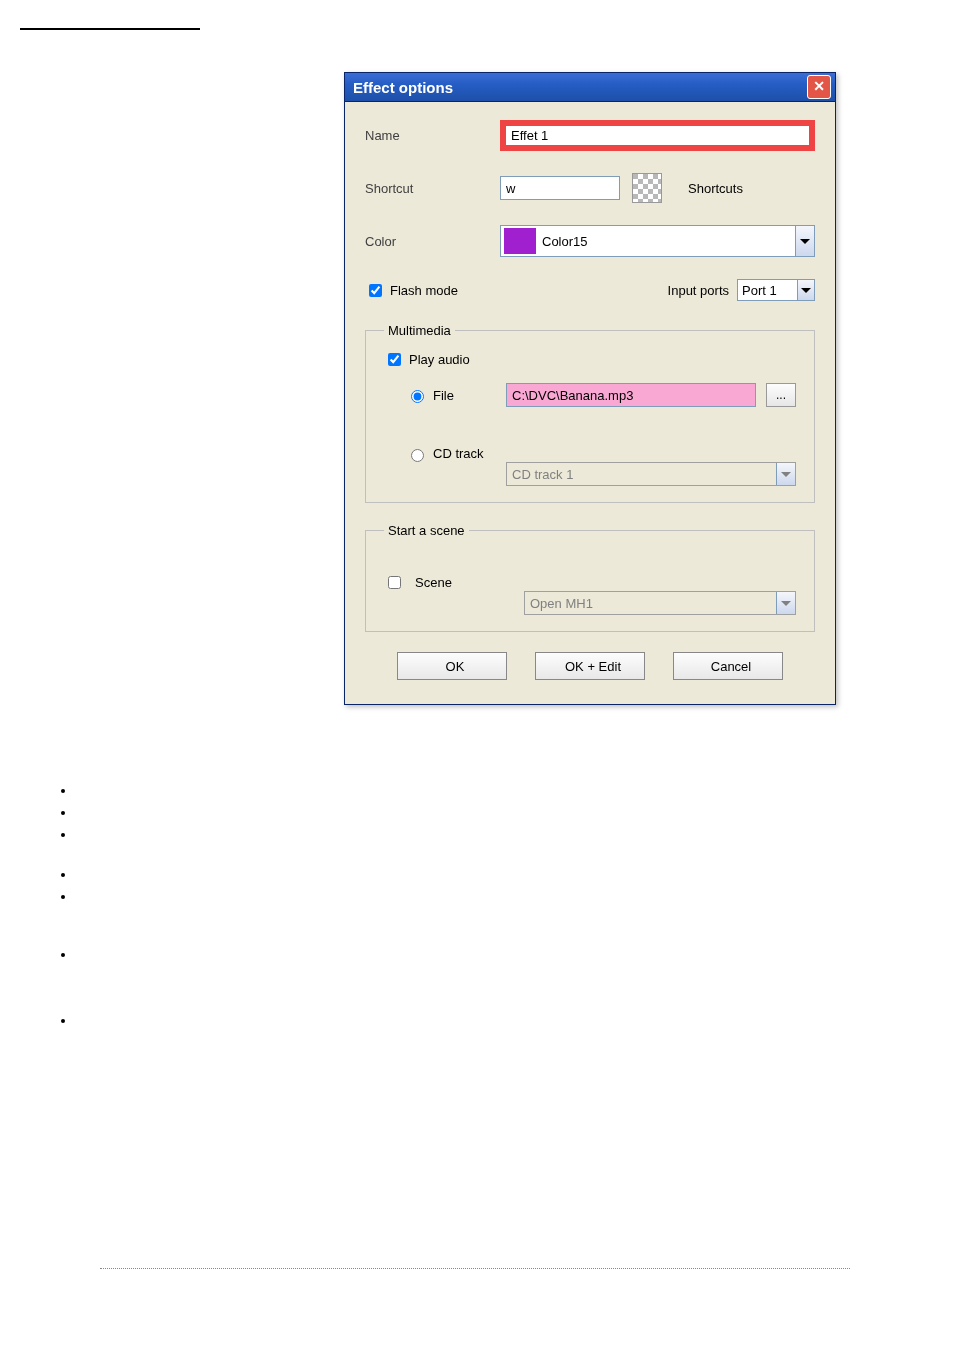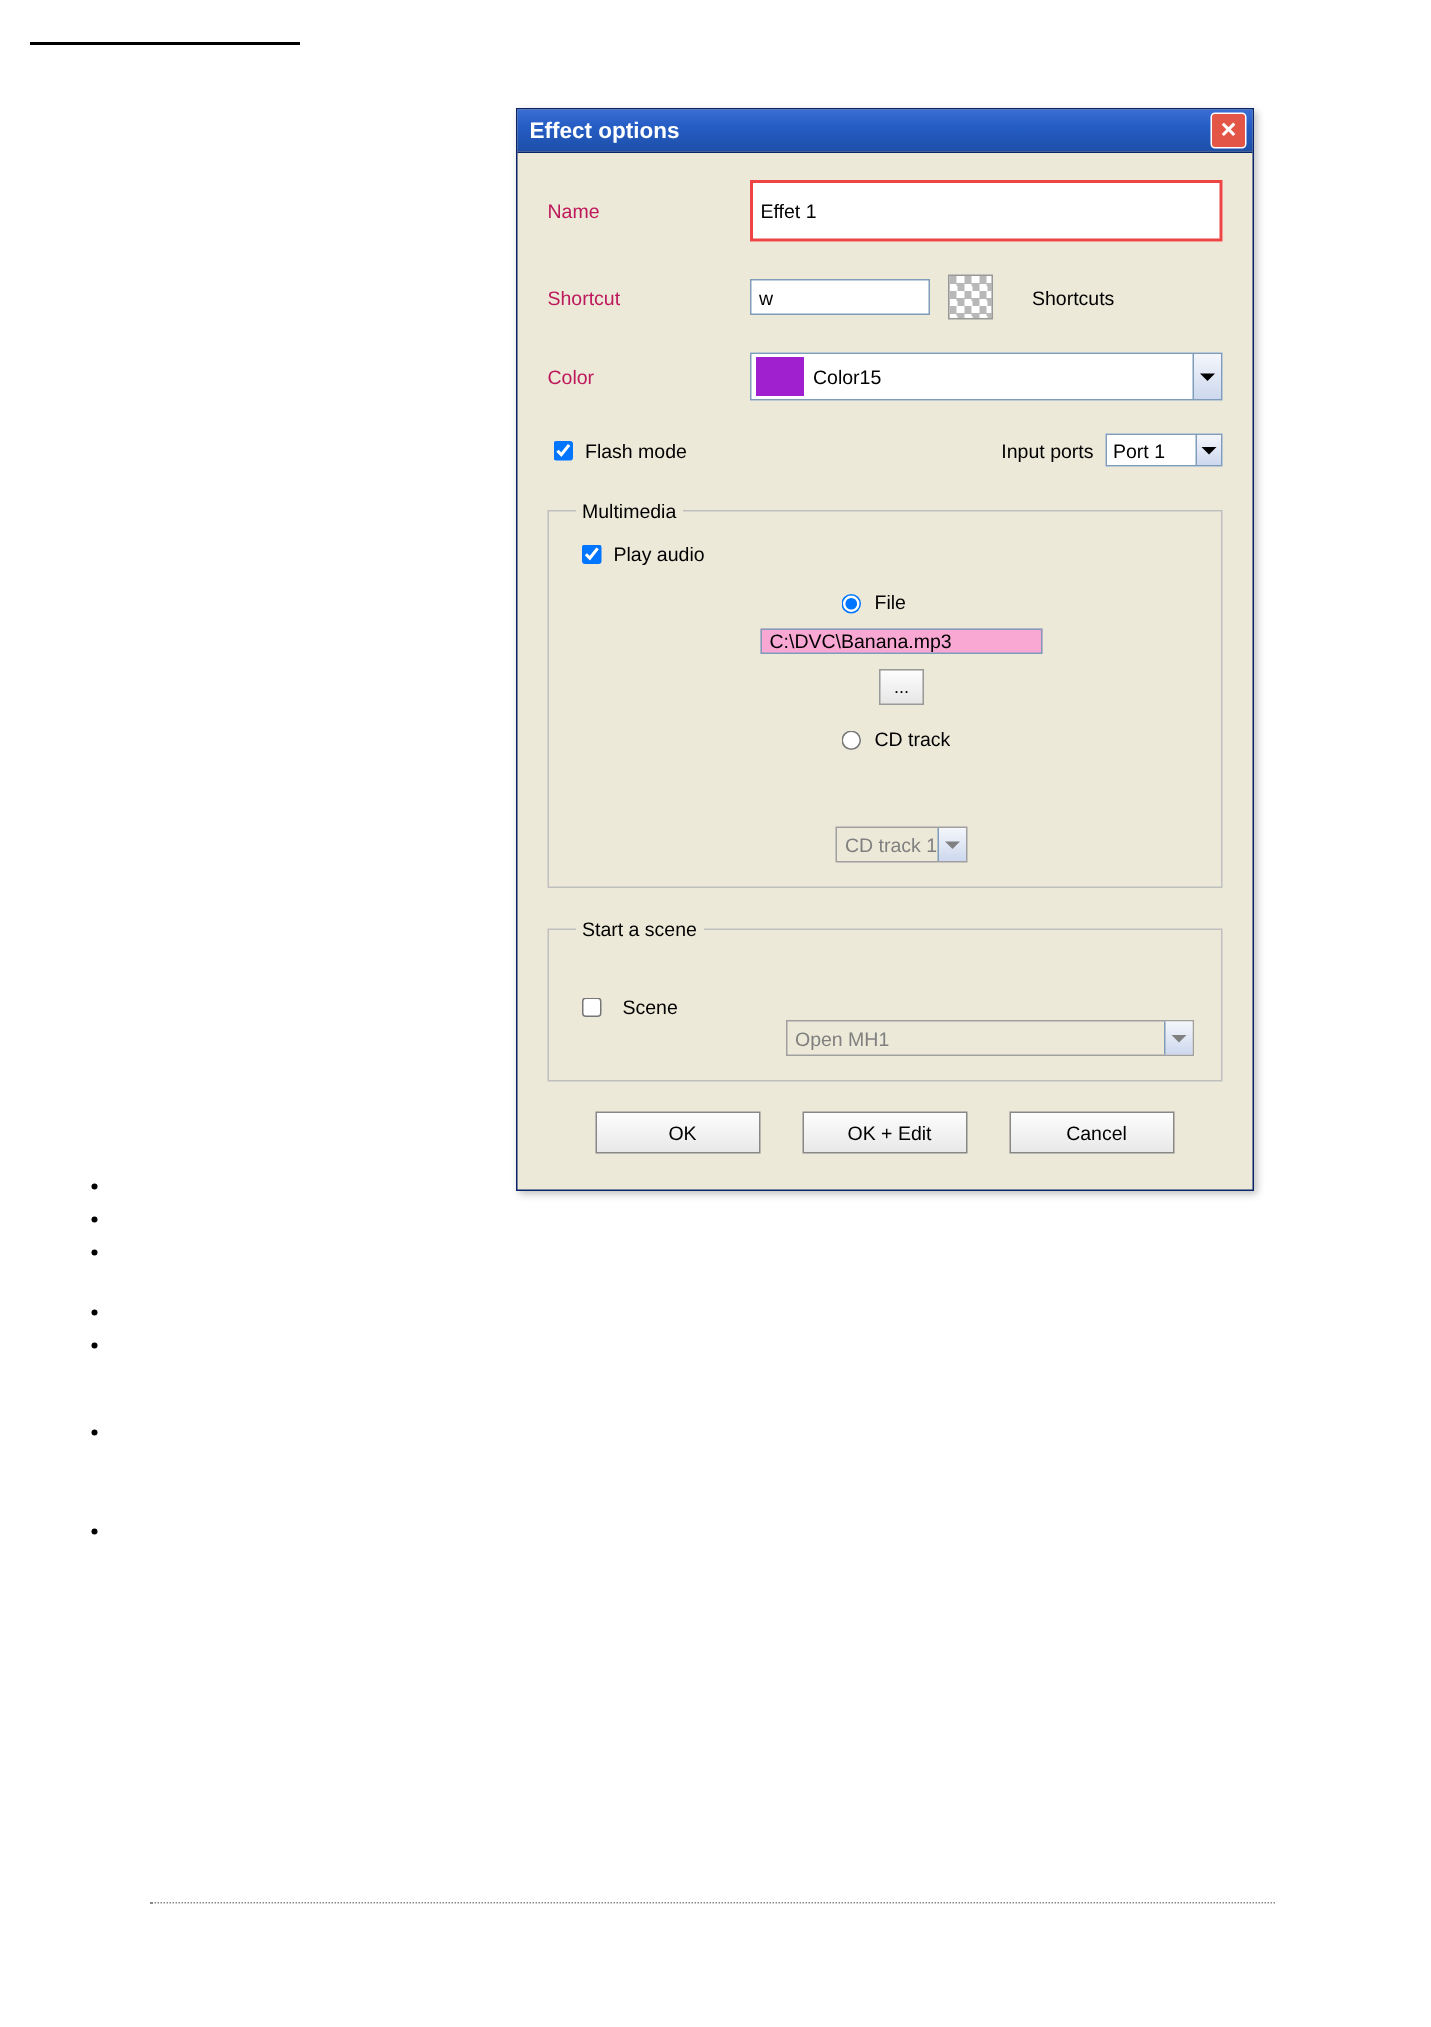--- a/index.html
+++ b/index.html
@@ -58,29 +58,29 @@
     .content {
       padding: 18px 20px 24px 20px;
     }
     .row {
       display: flex;
       align-items: center;
       margin-bottom: 22px;
     }
     .label-col {
       width: 135px;
-      color: #be185d;
+      color: #404040;
     }
     .field-col {
       flex: 1;
     }
     .text-input {
       width: 100%;
-      height: 41px;
-      border: 2px solid #ef4444;
+      height: 31px;
+      border: 6px solid #ef4444;
       background: #fff;
       font: inherit;
       padding: 0 5px;
       box-sizing: border-box;
     }
     .shortcut-row .field-col { display: flex; align-items:center; gap:12px;}
     .shortcut-input {
       width: 120px;
       height: 24px;
       border: 1px solid #7f9db9;
@@ -153,21 +153,21 @@
       box-sizing:border-box;
     }
     .small-select .dropdown-arrow{height:20px;width:16px;margin-left:auto;}
     fieldset {
       border: 1px solid #bfbfbf;
       margin: 0 0 20px 0;
       padding: 12px 18px 16px 18px;
     }
     legend { padding: 0 4px; }
     .indent { margin-left: 22px; }
-    .radio-row { display:flex; align-items:center; margin-top: 14px; gap:10px;flex-direction:column;}
+    .radio-row { display:flex; align-items:center; margin-top: 14px; gap:10px;}
     .radio-row .r-label { width: 90px; display:flex;align-items:center;gap:6px;}
     .path-input {
       flex:1;
       height: 24px;
       border:1px solid #7f9db9;
       background:#f9a8d4;
       font:inherit;
       padding:0 5px;
       box-sizing:border-box;
     }

